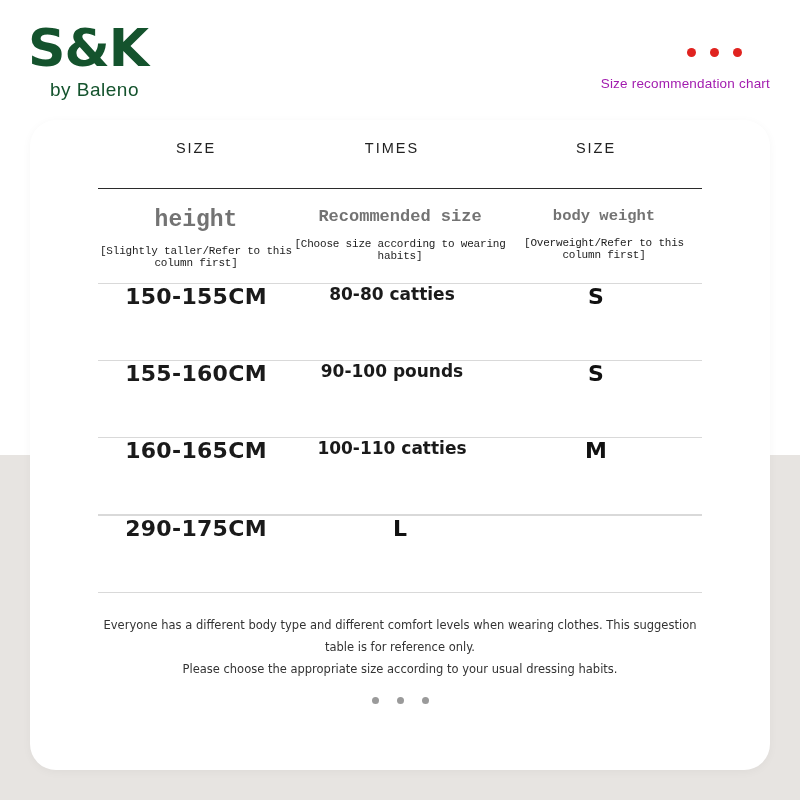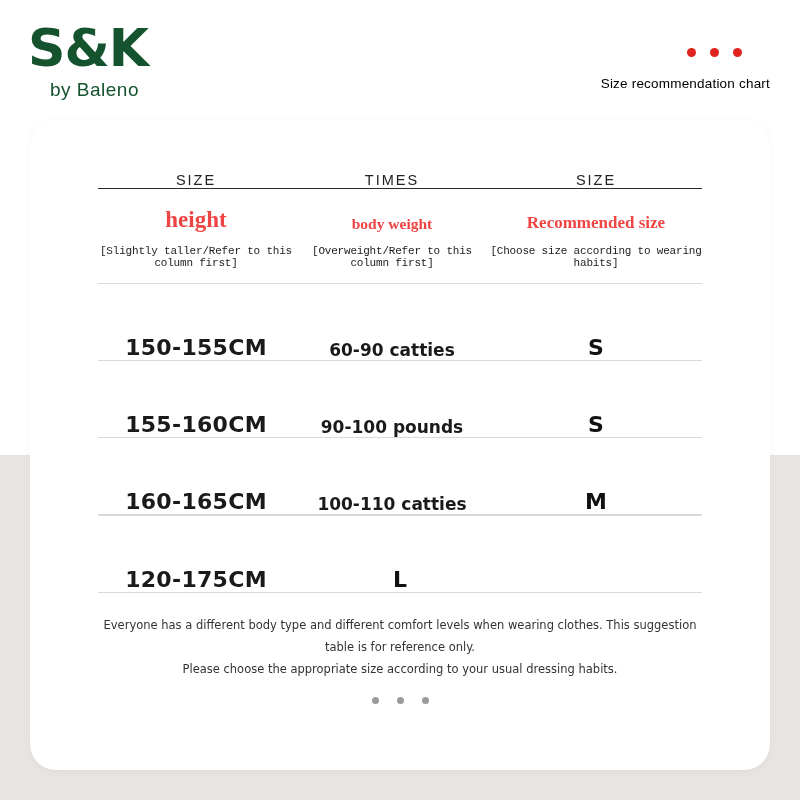--- a/index.html
+++ b/index.html
@@ -65,21 +65,21 @@
     width: 9px;
     height: 9px;
     border-radius: 50%;
     background: #e0231f;
   }
 
   .header-caption {
     position: absolute;
     right: 30px;
     top: 76px;
-    color: #000000;
+    color: #a21caf;
     font-size: 13.5px;
     letter-spacing: 0.2px;
   }
 
   
   .card {
     position: absolute;
     left: 30px;
     top: 120px;
     width: 740px;
@@ -91,21 +91,21 @@
 
   .table {
     position: absolute;
     left: 68px;
     top: 20px;
     width: 604px;
   }
 
   .row {
     display: flex;
-    align-items: flex-end;
+    align-items: flex-start;
   }
   .cell {
     text-align: center;
   }
   .c1 { width: 196px; }
   .c2 { width: 196px; }
   .c3 { width: 212px; }
 
   .head-row {
     height: 48px;
@@ -127,22 +127,22 @@
     width: 100%;
   }
 
   .sub-row {
     padding-top: 18px;
     padding-bottom: 14px;
   }
   .sub-title {
     font-size: 23px;
     font-weight: 700;
-    color: #ef4444;
-    font-family: Liberation Serif, serif;
+    color: #737373;
+    font-family: Liberation Mono, monospace;
   }
   .sub-title.small {
     font-size: 15.5px;
     font-weight: 700;
   }
   .sub-title.mid {
     font-size: 17px;
     font-weight: 700;
   }
   .sub-note {
@@ -227,35 +227,35 @@
         <div class="cell c3 head-label">SIZE</div>
       </div>
 
       <div class="rule-strong"></div>
 
       <div class="row sub-row">
         <div class="cell c1">
           <div class="sub-title">height</div>
           <div class="sub-note">[Slightly taller/Refer to this column first]</div>
         </div>
+        <div class="cell c3">
+          <div class="sub-title mid">Recommended size</div>
+          <div class="sub-note">[Choose size according to wearing habits]</div>
+        </div>
         <div class="cell c2">
           <div class="sub-title small">body weight</div>
           <div class="sub-note">[Overweight/Refer to this column first]</div>
         </div>
-        <div class="cell c3">
-          <div class="sub-title mid">Recommended size</div>
-          <div class="sub-note">[Choose size according to wearing habits]</div>
-        </div>
       </div>
 
       <div class="rule"></div>
 
       <div class="row data-row">
         <div class="cell c1 val-height">150-155CM</div>
-        <div class="cell c2 val-weight">60-90 catties</div>
+        <div class="cell c2 val-weight">80-80 catties</div>
         <div class="cell c3 val-size">S</div>
       </div>
       <div class="rule"></div>
 
       <div class="row data-row">
         <div class="cell c1 val-height">155-160CM</div>
         <div class="cell c2 val-weight">90-100 pounds</div>
         <div class="cell c3 val-size">S</div>
       </div>
       <div class="rule"></div>
@@ -263,21 +263,21 @@
       <div class="row data-row">
         <div class="cell c1 val-height">160-165CM</div>
         <div class="cell c2 val-weight">100-110 catties</div>
         <div class="cell c3 val-size">M</div>
       </div>
       <div class="rule"></div>
 
       <div class="rule"></div>
 
       <div class="row data-row">
-        <div class="cell c1 val-height">120-175CM</div>
+        <div class="cell c1 val-height">290-175CM</div>
         <div class="cell c3 val-size">L</div>
       </div>
       <div class="rule"></div>
 
       <div class="footnote">
         <div>Everyone has a different body type and different comfort levels when wearing clothes. This suggestion table is for reference only.</div>
         <div>Please choose the appropriate size according to your usual dressing habits.</div>
       </div>
 
       <div class="dots-bottom">

